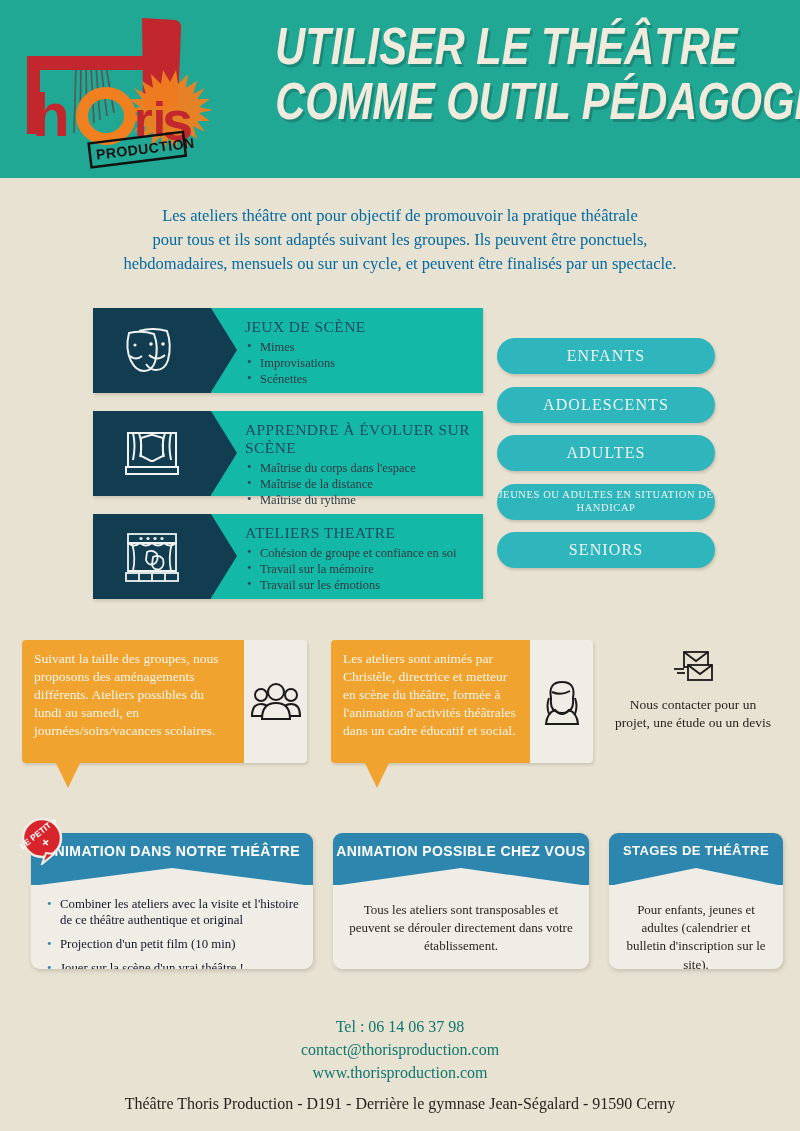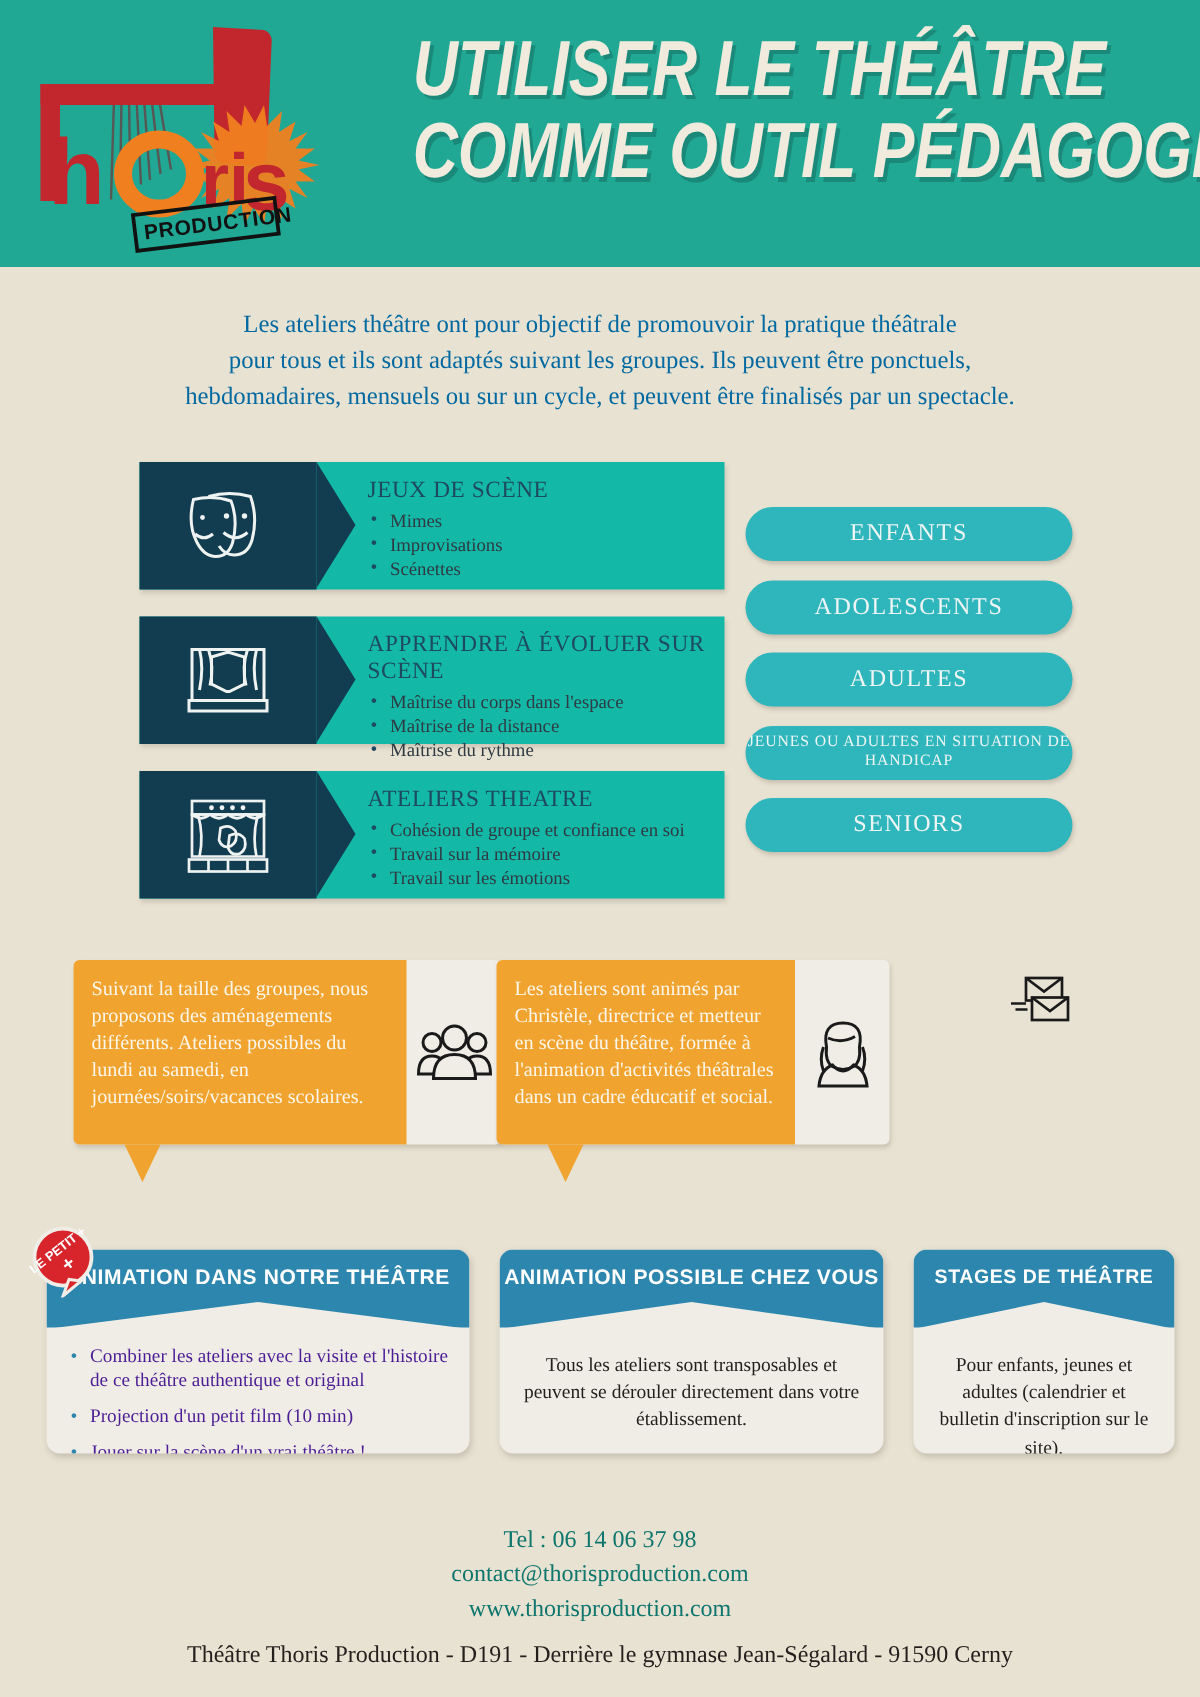--- a/index.html
+++ b/index.html
@@ -94,21 +94,21 @@
   }
   .pill.small { font-size: 10.5px; line-height: 1.2; letter-spacing: 0.6px; }
   .pill.p1 { top: 338px; }
   .pill.p2 { top: 387px; }
   .pill.p3 { top: 435px; }
   .pill.p4 { top: 484px; }
   .pill.p5 { top: 532px; }
 
   
   .bubble-wrap { position: absolute; }
-  .bubble-wrap.b1 { left: 22px; top: 640px; width: 285px; margin-left: 27px; }
+  .bubble-wrap.b1 { left: 22px; top: 640px; width: 285px; }
   .bubble-wrap.b2 { left: 331px; top: 640px; width: 262px; }
   .bubble-card {
     position: relative; height: 123px;
     background: #f0ede6;
     border-radius: 4px;
     box-shadow: 1px 2px 3px rgba(120,110,95,0.25);
     display: flex;
   }
   .bubble-text {
     background: #f0a32e; color: #fbf6ea;
@@ -160,21 +160,21 @@
   }
   .card.c3 .card-head-label { font-size: 13px; }
   .card-notch {
     position: absolute; left: 0; bottom: -1px; width: 100%; height: 18px;
   }
   .card-body { padding: 12px 14px 10px 14px; }
   .card-body.centered { text-align: center; font-size: 13px; line-height: 1.4; color: #231f1c; padding-top: 16px; }
   .card-list { list-style: none; }
   .card-list li {
     position: relative; padding-left: 15px; margin-bottom: 8px;
-    font-size: 12.8px; line-height: 1.25; color: #4c1d95;
+    font-size: 12.8px; line-height: 1.25; color: #0f172a;
   }
   .card-list li::before {
     content: "\2022"; position: absolute; left: 2px; top: -1px;
     color: #2d86ad; font-size: 13px;
   }
 
   
   .badge {
     position: absolute; left: 18px; top: 817px;
     width: 48px; height: 48px;
@@ -363,20 +363,24 @@
     <div class="ico">
       <svg width="44" height="34" viewBox="0 0 44 34" fill="none" stroke="#1a1a1a" stroke-width="1.8">
         <rect x="13" y="2" width="24" height="15"></rect>
         <path d="M13 2 l12 9 l12 -9"></path>
         <rect x="17" y="15" width="24" height="15" fill="#e8e2d2"></rect>
         <path d="M17 15 l12 9 l12 -9"></path>
         <line x1="3" y1="19" x2="13" y2="19"></line>
         <line x1="6" y1="23" x2="14" y2="23"></line>
       </svg>
     </div>
+    <div class="contact-text">
+      <div>Nous contacter pour un</div>
+      <div>projet, une étude ou un devis</div>
+    </div>
   </div>
 
   <div class="card c1">
     <div class="card-head">
       <div class="card-head-label">ANIMATION DANS NOTRE THÉÂTRE</div>
       <svg class="card-notch" viewBox="0 0 282 18" preserveAspectRatio="none">
         <polygon points="0,18 141,0 282,18" fill="#f0ede6"></polygon>
       </svg>
     </div>
     <div class="card-body">

